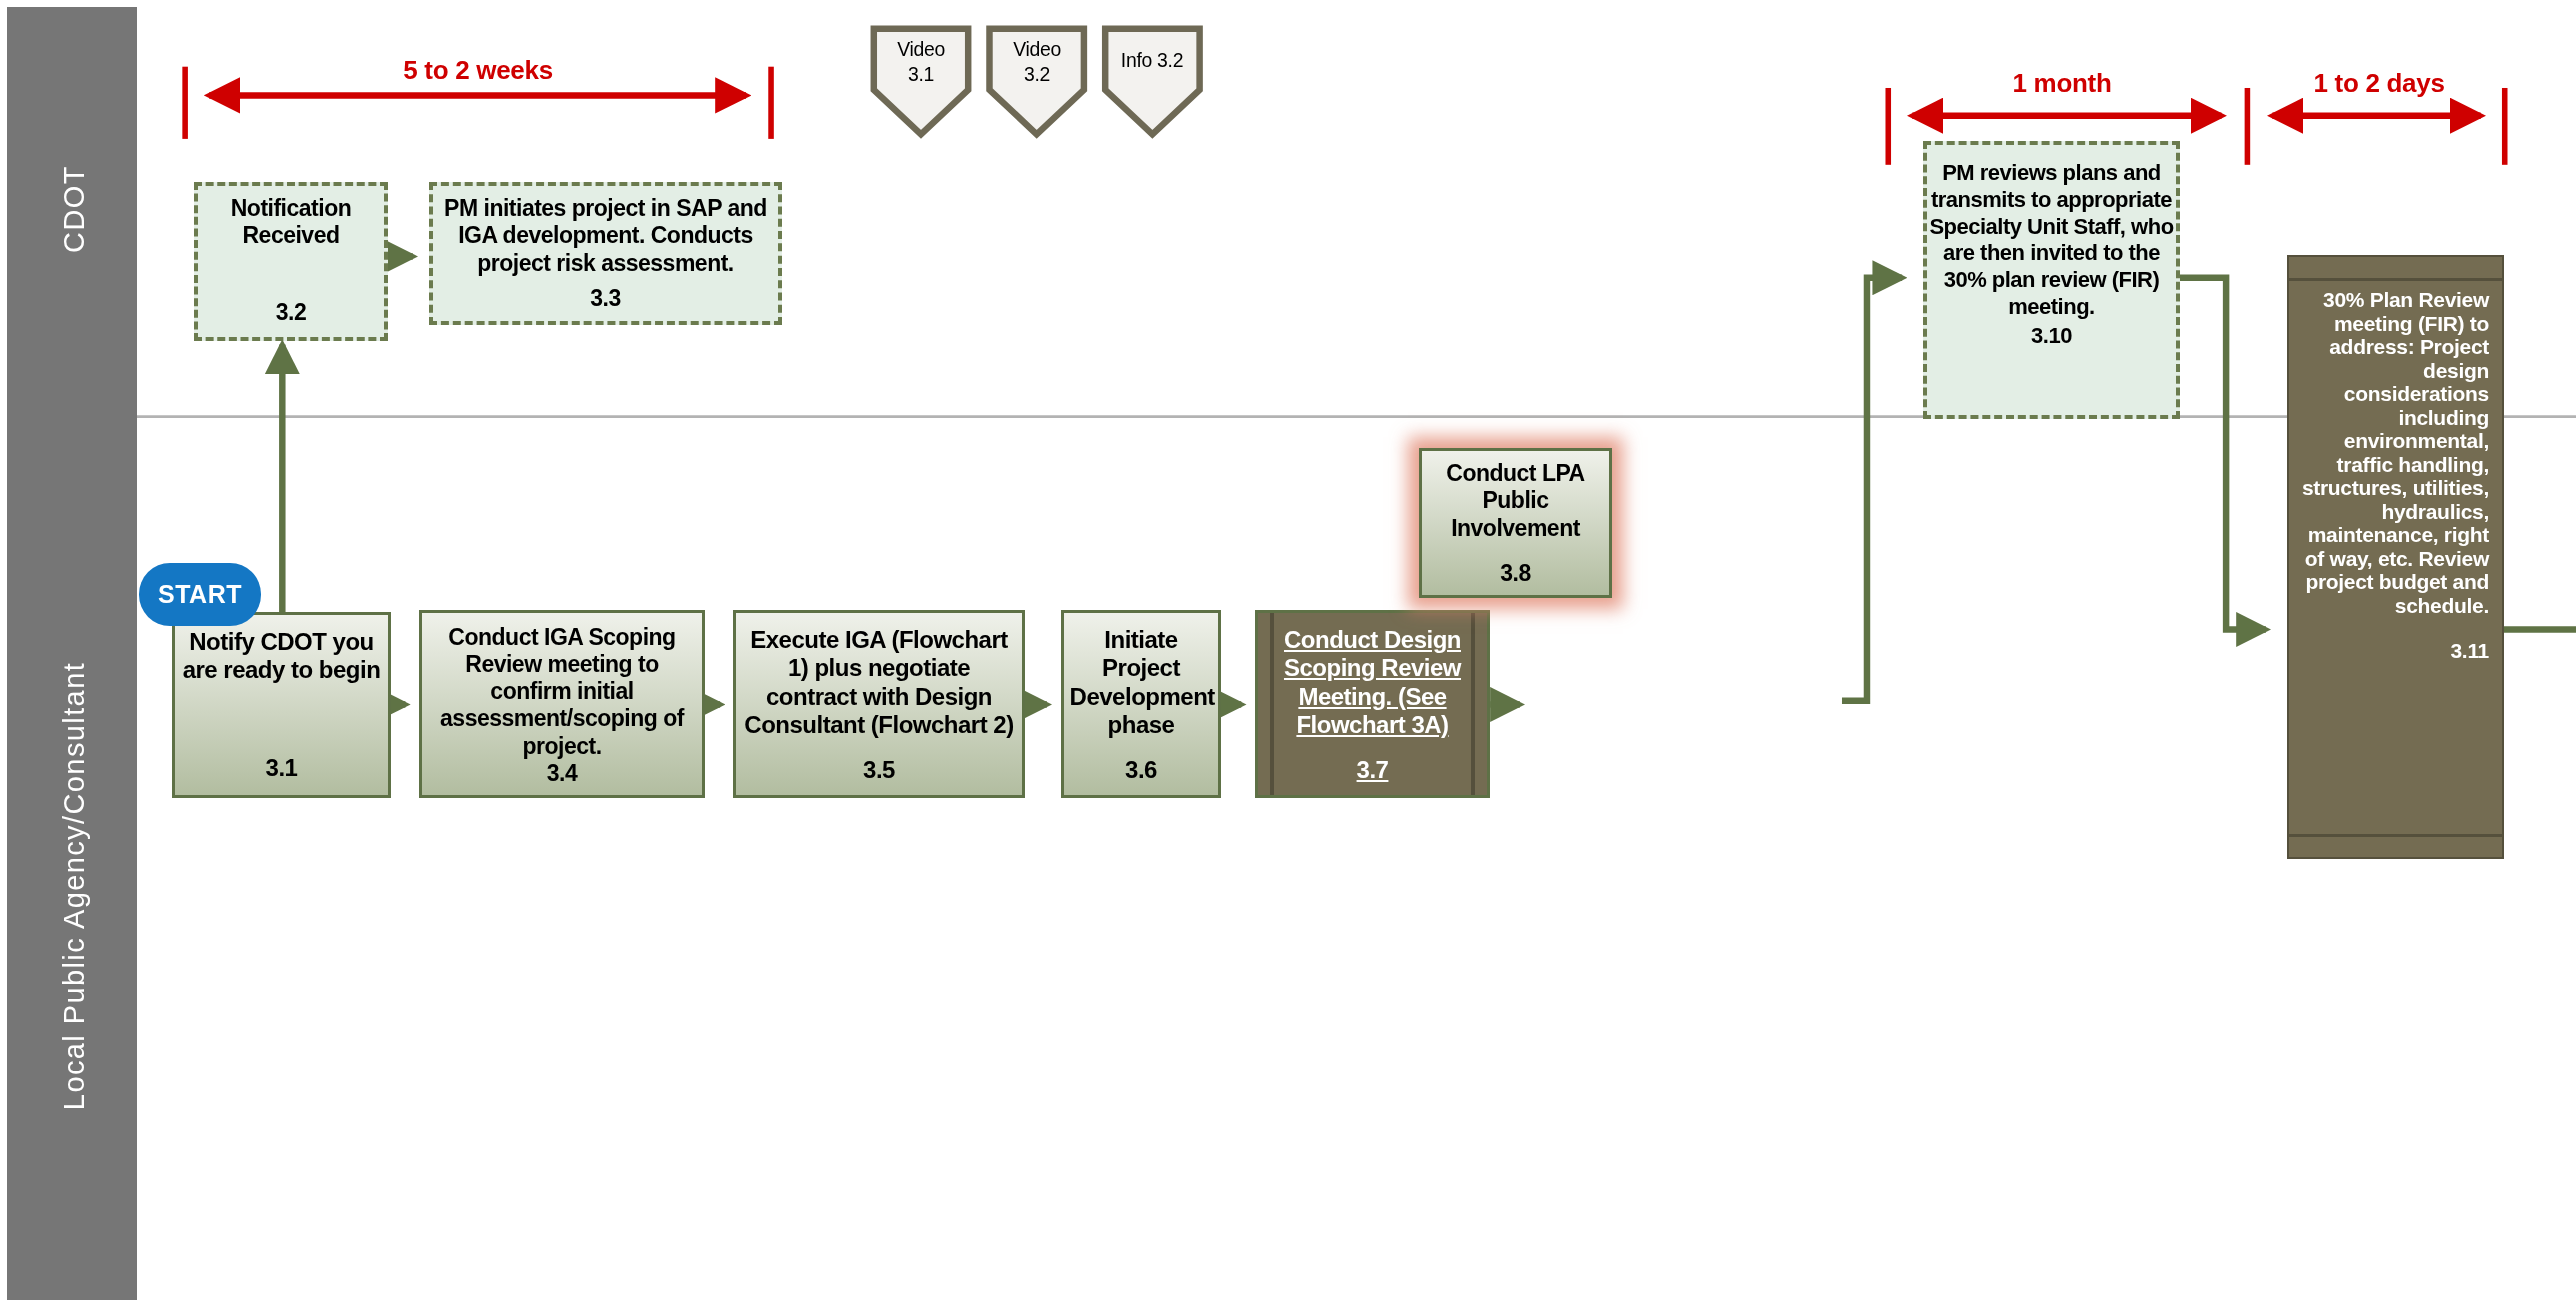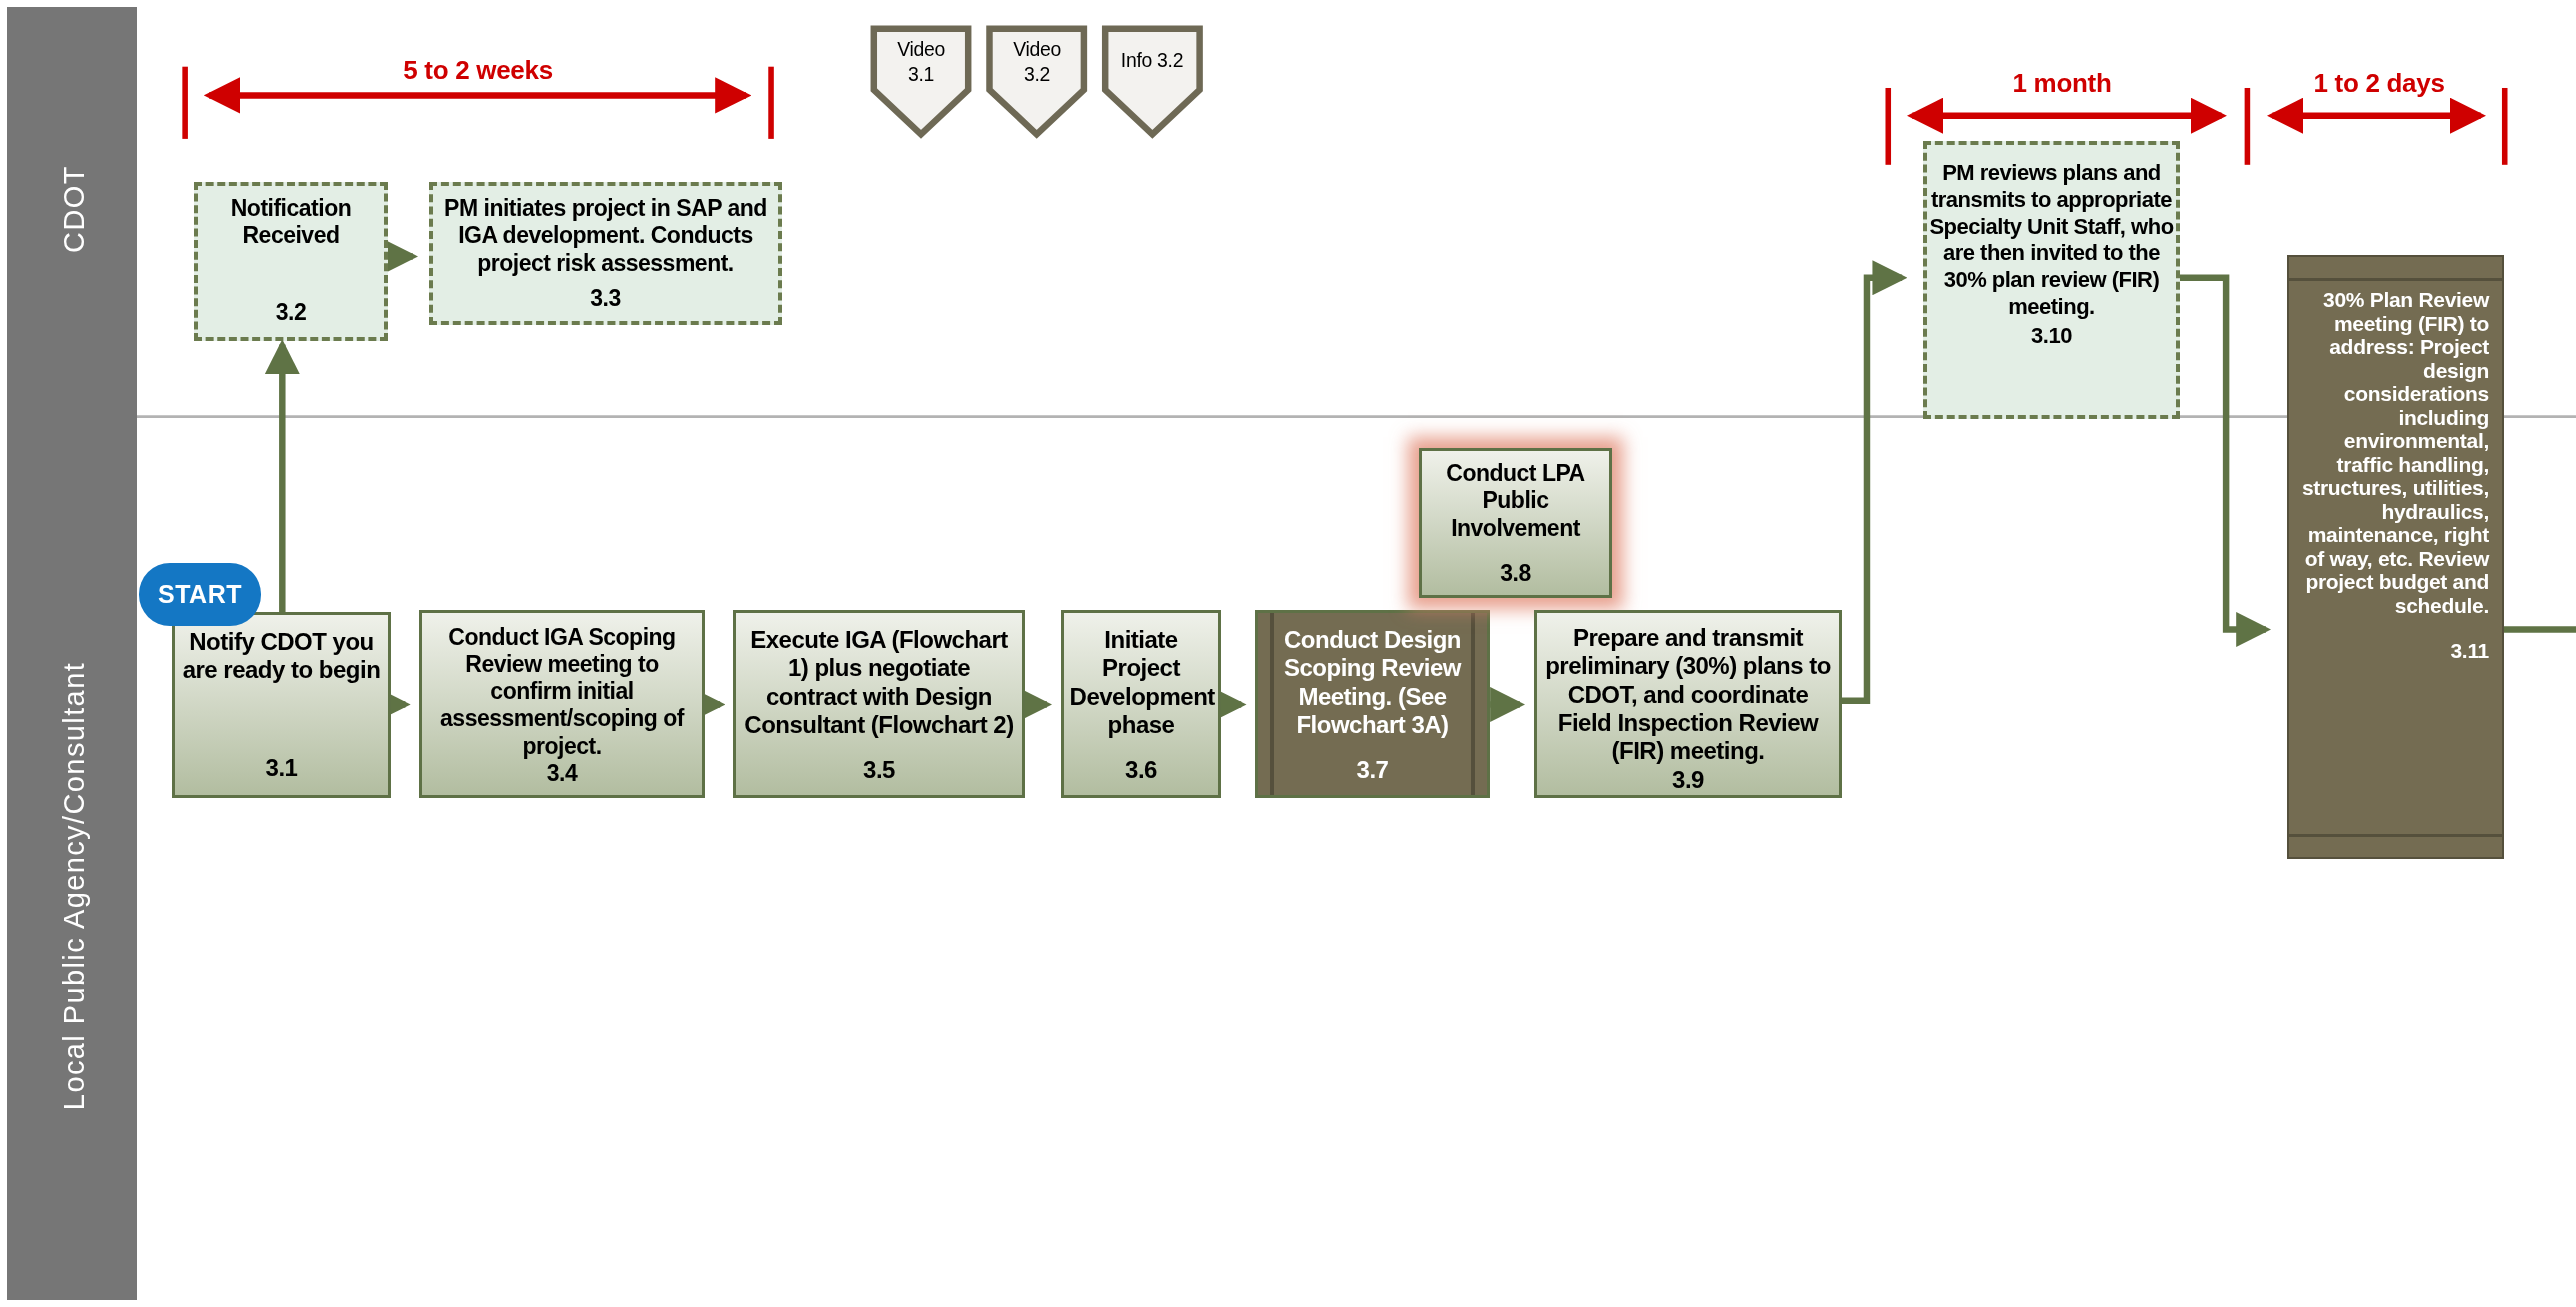--- a/index.html
+++ b/index.html
@@ -49,21 +49,21 @@
   .brown{background:var(--c-brown-fill);color:var(--c-text-light);}
   .glow{box-shadow:0 0 16.7px 11px var(--c-glow);}
 
   .b31{left:172px;top:612px;width:219px;height:186px;padding:13px 7.4px 13px;font-size:24px;}
   .b32{left:194px;top:182px;width:194px;height:159px;padding:9.3px 5.6px 11px;font-size:23px;}
   .b33{left:429px;top:182px;width:353px;height:143px;padding:9.3px 7.4px 9.3px;font-size:23px;}
   .b34{left:419px;top:610px;width:286px;height:188px;padding:11px 7.4px 9.3px;font-size:23px;}
   .b35{left:733px;top:610px;width:292px;height:188px;padding:13px 7.4px 11px;font-size:24px;}
   .b36{left:1061px;top:610px;width:160px;height:188px;padding:13px 5.6px 11px;font-size:24px;}
   .b37{left:1255px;top:610px;width:235px;height:188px;padding:13px 22px 11px;font-size:24px;
-       border:3.7px solid var(--c-olive-border);position:absolute;}
+       border:3.7px solid var(--c-olive-border);position:absolute;text-decoration:underline;}
   .b38{left:1419px;top:448px;width:193px;height:150px;padding:9.3px 5.6px 7.4px;font-size:23px;}
   .b39{left:1534px;top:610px;width:308px;height:188px;padding:11px 7.4px 9.3px;font-size:24px;}
   .b310{left:1923px;top:141px;width:257px;height:278px;padding:15px 1px 11px;font-size:22px;
         justify-content:flex-start;line-height:1.22;}
   .b310 .bn{margin-top:1.9px;}
   .b311{left:2287px;top:255px;width:217px;height:604px;padding:31px 13px 0 7.4px;font-size:21px;
         border:2.8px solid var(--c-brown-line);text-align:right;justify-content:flex-start;
         line-height:1.12;letter-spacing:-0.3px;}
   .b311 .bn{margin-top:22px;text-align:right;}
   
@@ -173,24 +173,20 @@
   <div class="box brown b37">
     <div class="vbar vbar-l"></div>
     <div class="vbar vbar-r"></div>
     <div class="bt">Conduct Design Scoping Review Meeting. (See Flowchart 3A)</div>
     <div class="bn">3.7</div>
   </div>
   <div class="box grad glow b38">
     <div class="bt">Conduct LPA Public Involvement</div>
     <div class="bn">3.8</div>
   </div>
-  <div class="box grad b39">
-    <div class="bt">Prepare and transmit preliminary (30%) plans to CDOT, and coordinate Field Inspection Review (FIR) meeting.</div>
-    <div class="bn">3.9</div>
-  </div>
   <div class="box brown b311">
     <div class="hbar hbar-t"></div>
     <div class="hbar hbar-b"></div>
     <div class="bt">30% Plan Review meeting (FIR) to address: Project design considerations including environmental, traffic handling, structures, utilities, hydraulics, maintenance, right of way, etc. Review project budget and schedule.</div>
     <div class="bn">3.11</div>
   </div>
 
   <div class="start">START</div>
 
 </div>

